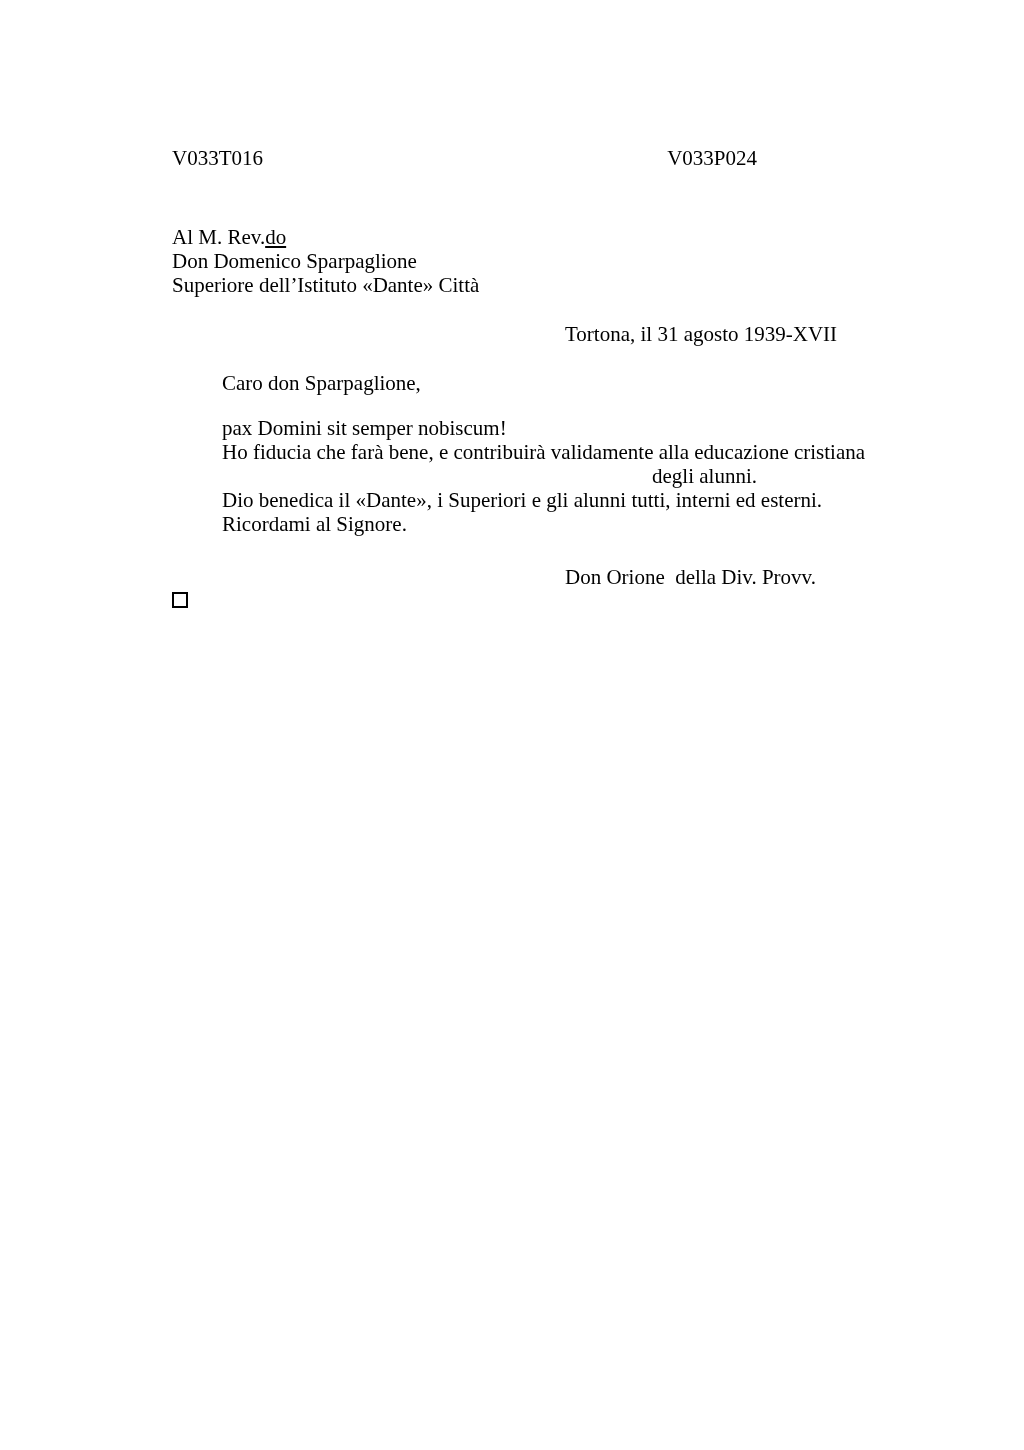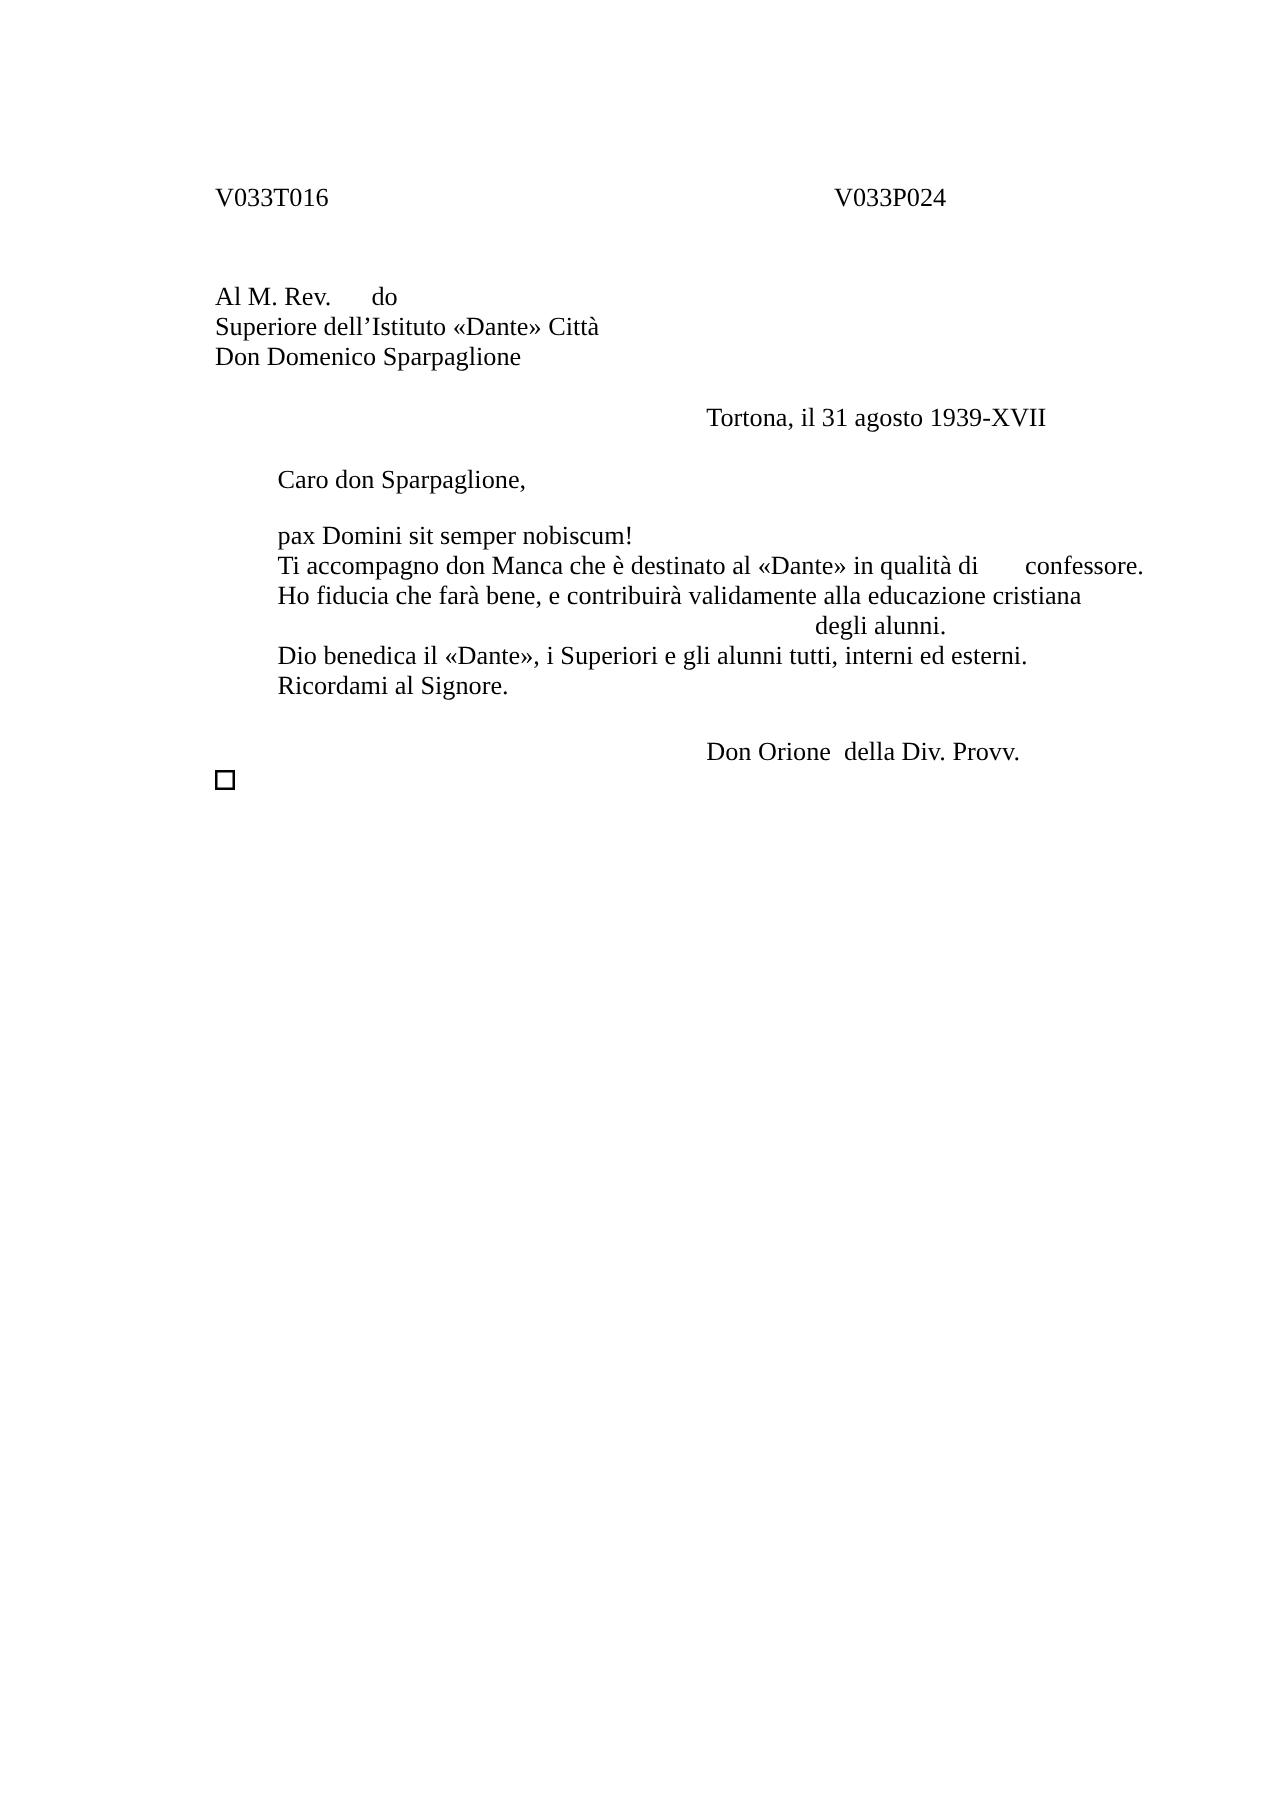--- a/index.html
+++ b/index.html
@@ -27,21 +27,21 @@
     display: flex;
     justify-content: space-between;
   }
   .recipient-block { margin-top: 55px; }
   .dateline { margin-top: 25px; margin-left: 393px; text-align: center; }
   .salutation { margin-top: 25px; }
   .body-start { margin-top: 21px; }
   .indent { padding-left: 50px; }
   .hang-wrap { padding-left: 0; text-indent: 50px; white-space: normal; }
   .hang-wrap .wrapline { display: block; text-indent: 0; white-space: pre; line-height: 24px; text-align: right; }
-  .underlined { text-underline-offset: 2px; margin-left: 32px; }
+  .underlined { text-decoration: underline; text-underline-offset: 2px; }
   .signature { margin-top: 29px; margin-left: 393px; }
   .square-box {
     display: inline-block;
     width: 12px;
     height: 12px;
     border: 2px solid #000000;
     margin-top: 1px;
   }
 </style>
 </head>
@@ -49,31 +49,30 @@
 
 <div class="page">
 
   <div class="header-row">
     <span class="line">V033T016</span>
     <span class="line">V033P024</span>
   </div>
 
   <div class="recipient-block">
     <div class="line"><span>Al M. Rev.</span><span class="underlined">do</span></div>
+    <div class="line">Don Domenico Sparpaglione</div>
     <div class="line">Superiore dell’Istituto «Dante» Città</div>
-    <div class="line">Don Domenico Sparpaglione</div>
   </div>
 
   <div class="line dateline">Tortona, il 31 agosto 1939-XVII</div>
 
   <div class="line salutation indent">Caro don Sparpaglione,</div>
 
   <div class="line body-start indent">pax Domini sit semper nobiscum!</div>
 
-  <div class="line indent"><span>Ti accompagno don Manca che è destinato al «Dante» in qualità di </span><span class="underlined">confessore</span><span>.</span></div>
 
   <div class="hang-wrap">
     <span class="wrapline indent">Ho fiducia che farà bene, e contribuirà validamente alla educazione cristiana</span>
     <span class="wrapline">degli alunni.</span>
   </div>
 
   <div class="line indent">Dio benedica il «Dante», i Superiori e gli alunni tutti, interni ed esterni.</div>
 
   <div class="line indent">Ricordami al Signore.</div>
 

